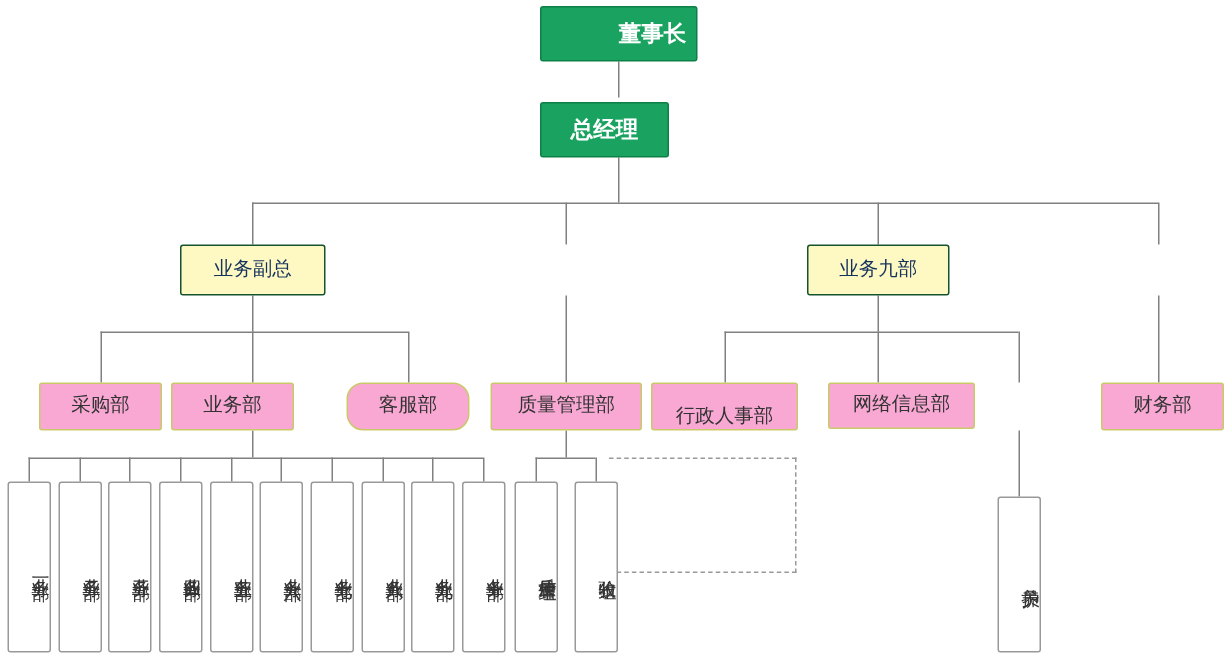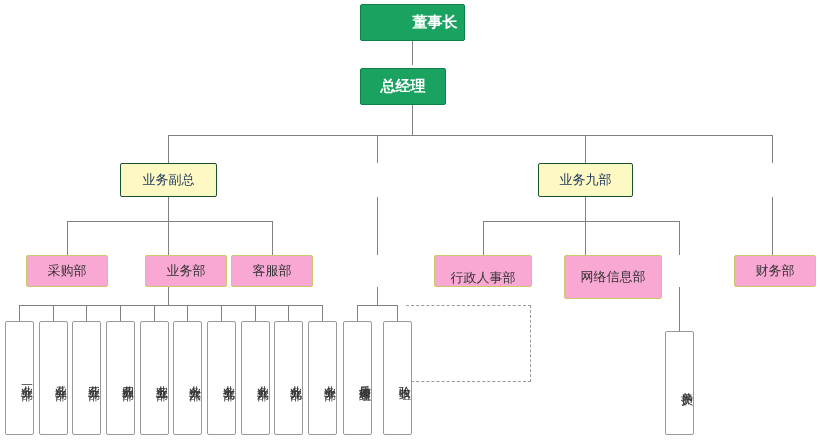--- a/index.html
+++ b/index.html
@@ -123,30 +123,33 @@
   <div class="node blue" style="left:120px;top:163px;width:97px;height:34px;">
     <span>业务副总</span>
   </div>
   <div class="node blue" style="left:538px;top:163px;width:95px;height:34px;">
     <span>业务九部</span>
   </div>
 
   <div class="node yellow" style="left:26px;top:255px;width:82px;height:32px;">
     <span>采购部</span>
   </div>
-  <div class="node yellow" style="left:145px;top:255px;width:82px;height:32px;">
+  <div class="node yellow" style="left:114px;top:255px;width:82px;height:32px;">
     <span>业务部</span>
   </div>
-  <div class="node yellow" style="left:231px;top:255px;width:82px;height:32px;">
+  <div class="node yellow" style="left:231px;top:255px;width:82px;height:32px;border-radius:11px;">
     <span>客服部</span>
+  </div>
+  <div class="node yellow" style="left:327px;top:255px;width:101px;height:32px;">
+    <span>质量管理部</span>
   </div>
   <div class="node yellow" style="left:434px;top:255px;width:98px;height:32px;align-items:flex-end;">
     <span>行政人事部</span>
   </div>
-  <div class="node yellow" style="left:564px;top:255px;width:98px;height:44px;">
+  <div class="node yellow" style="left:552px;top:255px;width:98px;height:31px;">
     <span>网络信息部</span>
   </div>
   <div class="node yellow" style="left:734px;top:255px;width:82px;height:32px;">
     <span>财务部</span>
   </div>
 
   <div class="node white vertical" style="left:5px;top:321px;width:29px;height:114px;">
     <span>业务一部</span>
   </div>
   <div class="node white vertical" style="left:39px;top:321px;width:29px;height:114px;">

